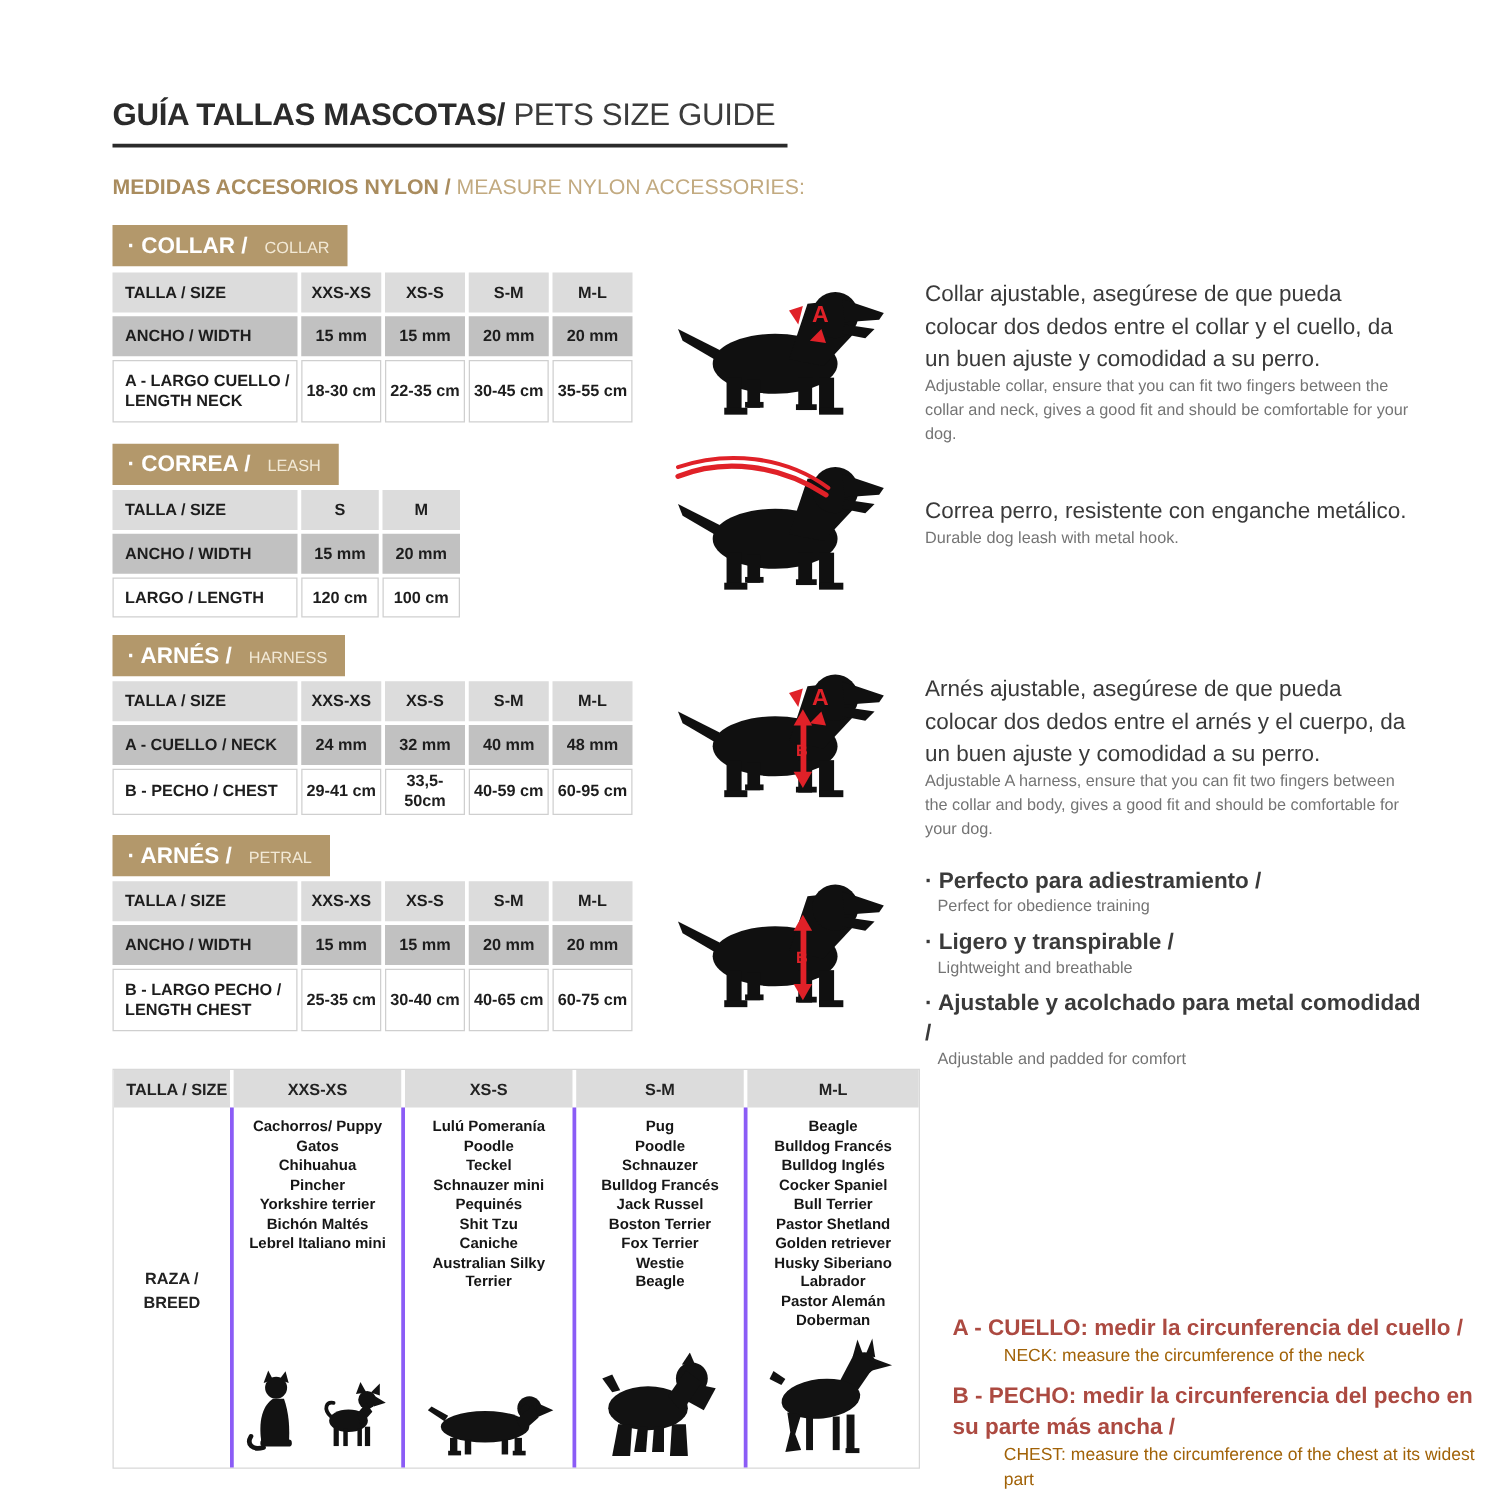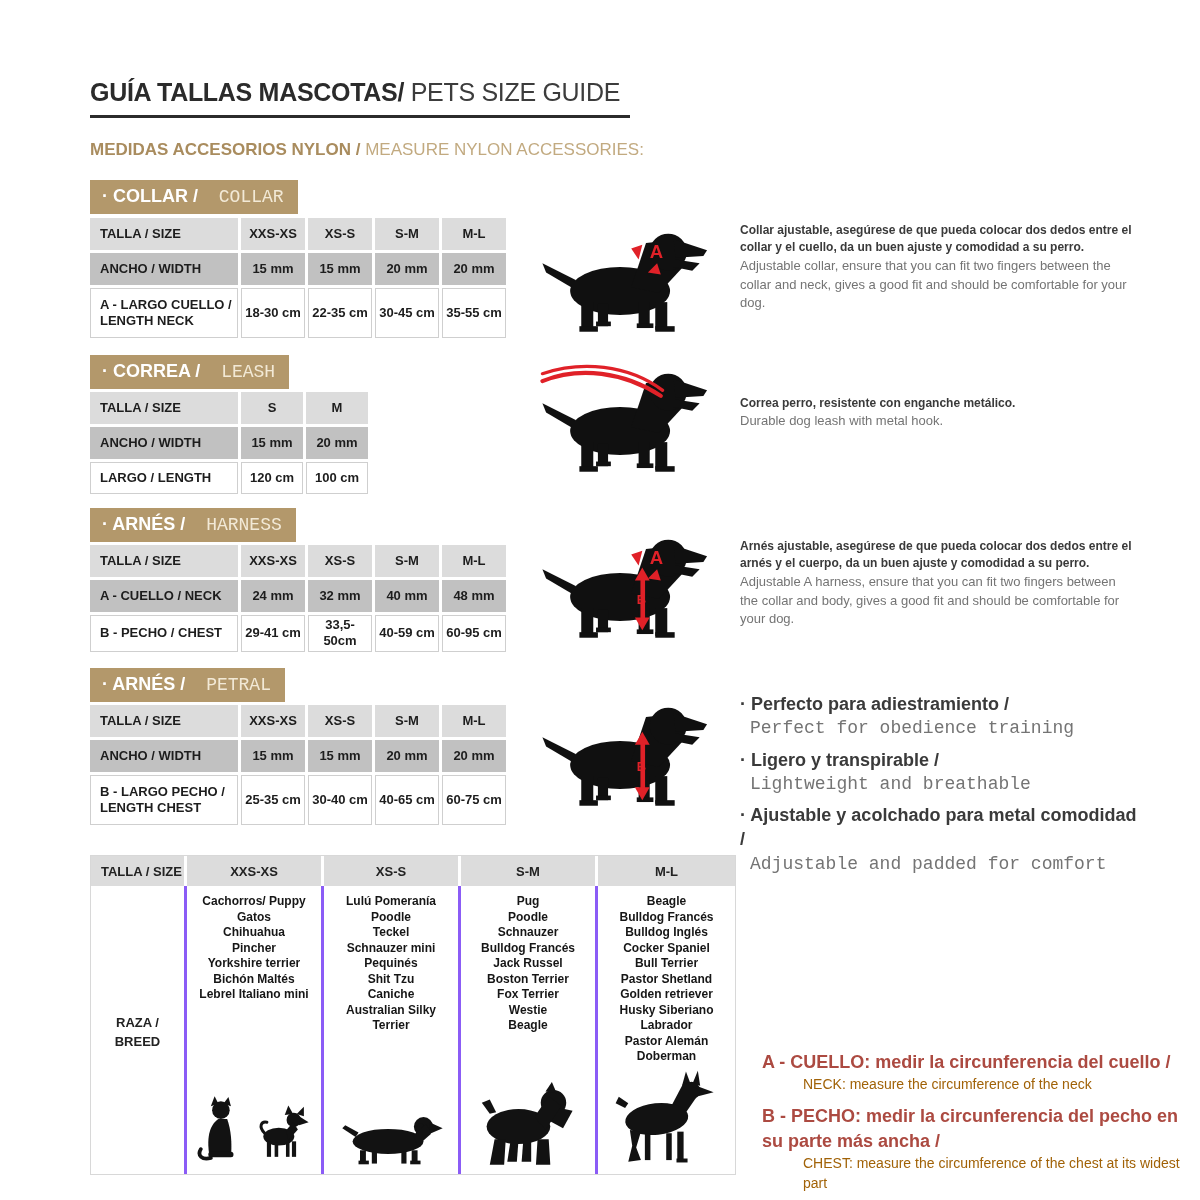--- a/index.html
+++ b/index.html
@@ -31,29 +31,29 @@
   .h{background:#dcdcdc;}
   .g{background:#c1c1c1;}
   .w{background:#fff;outline:1px solid #cfcfcf;outline-offset:-1px;}
   .tall{min-height:46px;}
 
   
   .dog{position:absolute;width:185px;height:122px;}
 
   
   .desc{position:absolute;left:740px;width:392px;}
-  .d-es{font-size:12px;font-weight:700;color:#3a3a3a;line-height:1.45;}
+  .d-es{font-size:18px;font-weight:400;color:#3a3a3a;line-height:1.45;}
   .d-en{font-size:13px;font-weight:400;color:#747474;line-height:1.45;}
 
   
   .bullets{position:absolute;left:740px;width:400px;}
   .b-item{margin-bottom:7px;}
   .b-es{font-size:18px;font-weight:700;color:#3a3a3a;line-height:1.35;}
   .b-es::before{content:"· ";font-weight:700;}
-  .b-en{font-size:18px;font-weight:400;color:#747474;margin-left:10px;line-height:1.35;font-family:Liberation Mono, monospace;}
+  .b-en{font-size:13px;font-weight:400;color:#747474;margin-left:10px;line-height:1.35;}
 
   
   .breed-tbl{position:absolute;left:90px;top:855px;width:644px;border:1px solid #d8d8d8;background:#fff;}
   .bt-head{display:grid;grid-template-columns:96px 137px 137px 137px 137px;background:#fff;}
   .bh{background:#dcdcdc;height:30px;display:flex;align-items:center;justify-content:center;
       font-size:13px;font-weight:700;border-right:3px solid #fff;}
   .bh:first-child{justify-content:flex-start;padding-left:10px;}
   .bh:last-child{border-right:none;}
   .bt-body{display:grid;grid-template-columns:96px 137px 137px 137px 137px;min-height:288px;}
   .bc{border-right:3px solid #8b5cf6;display:flex;flex-direction:column;padding:8px 2px 4px 2px;}

